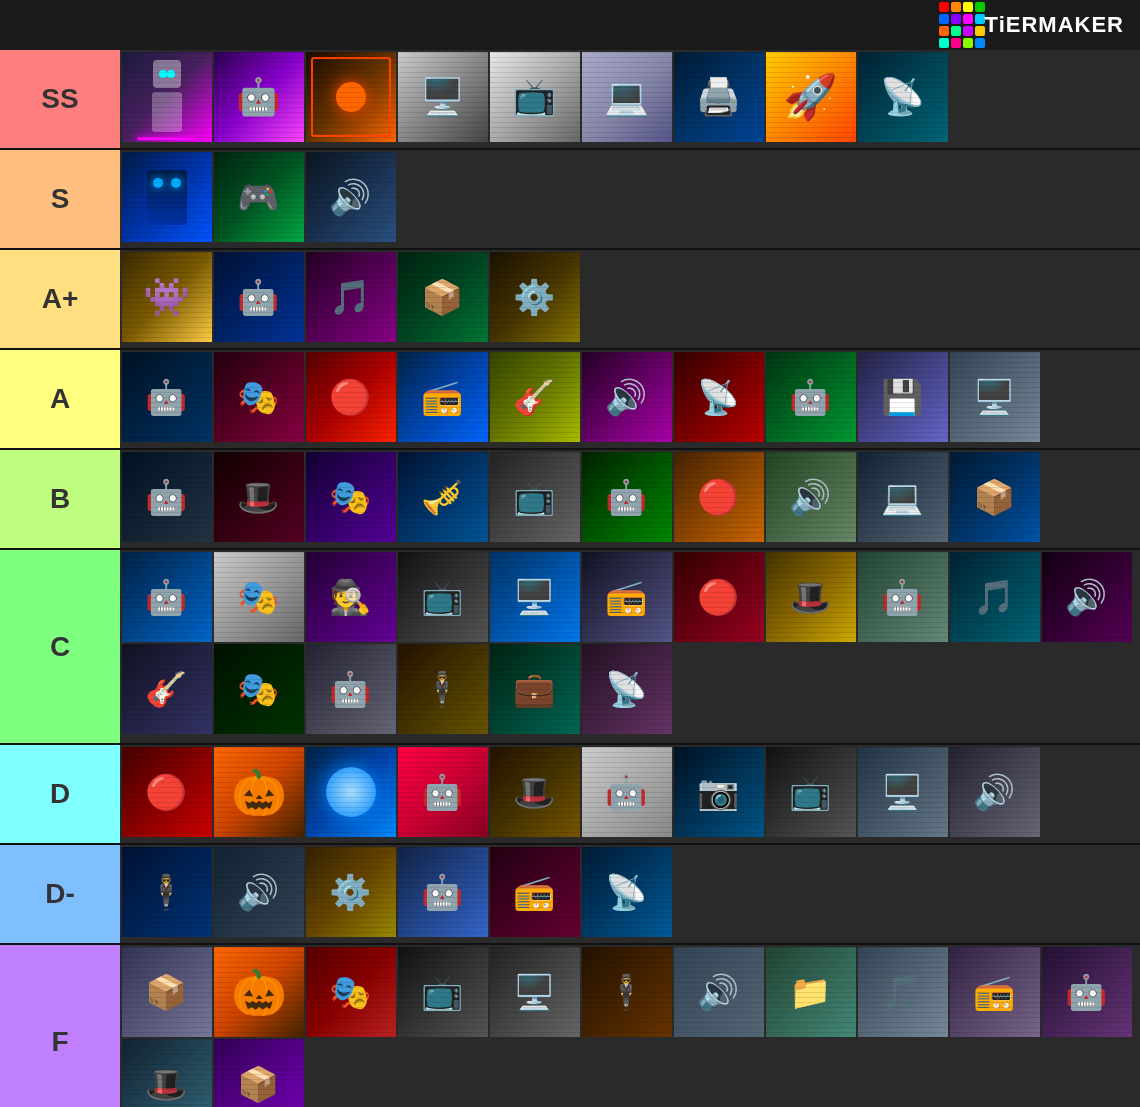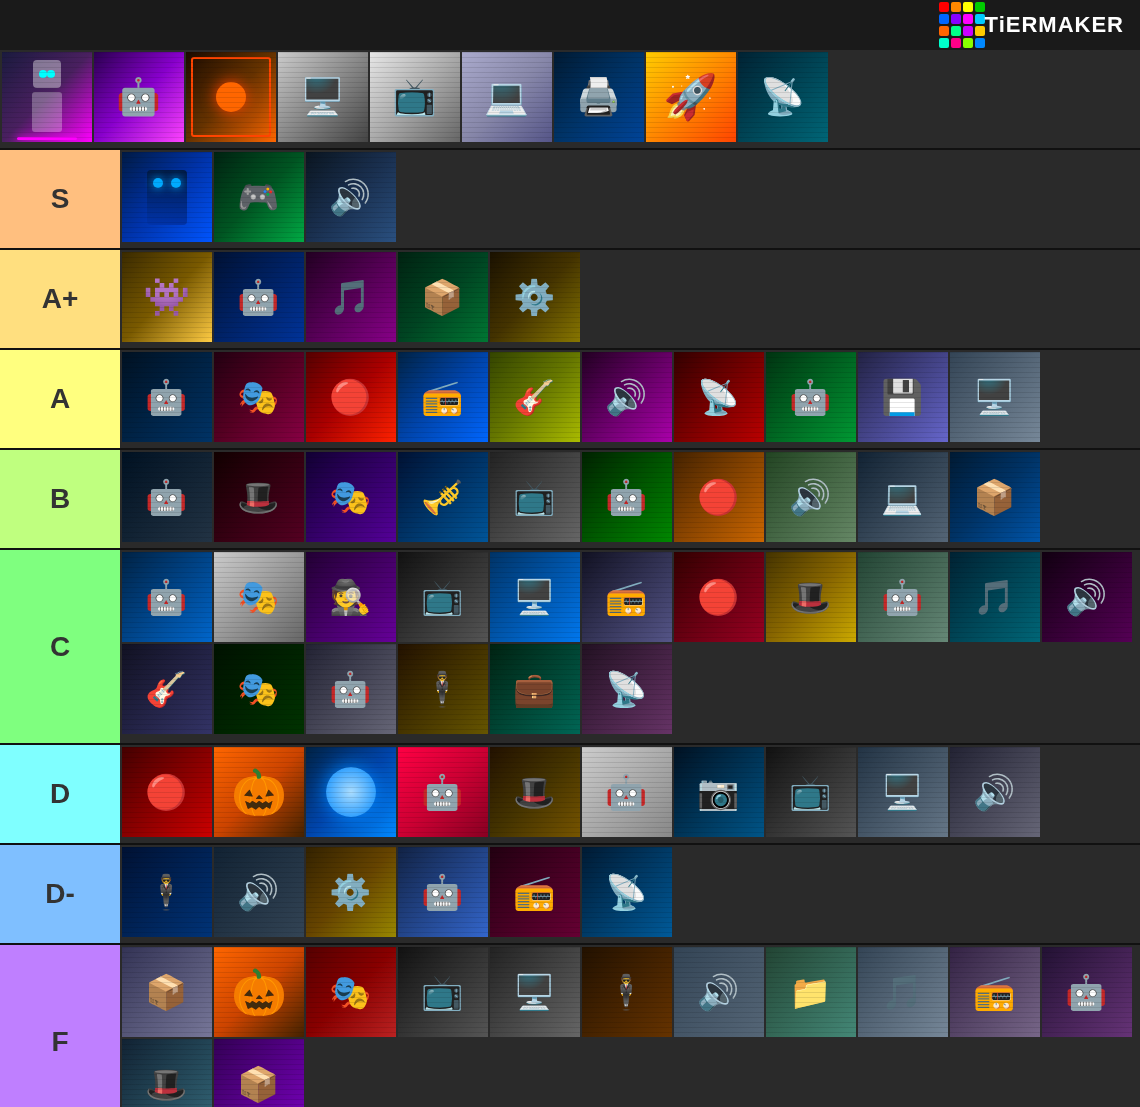--- a/index.html
+++ b/index.html
@@ -172,20 +172,21 @@
         <div class="logo-cell" style="background:#00ffcc"></div>
         <div class="logo-cell" style="background:#ff0088"></div>
         <div class="logo-cell" style="background:#88ff00"></div>
         <div class="logo-cell" style="background:#0088ff"></div>
       </div>
       <span class="logo-text">TiERMAKER</span>
     </div>
   </div>
 
   <div class="tier-row" style="min-height:100px;">
+    <div class="tier-label tier-ss">SS</div>
     <div class="tier-items">
       <div class="char c1">
         <div class="robot-head">
             <div class="robot-eye left"></div>
             <div class="robot-eye right"></div>
           </div>
         <div class="robot-body"></div>
         <div style="position:absolute;bottom:2px;left:50%;transform:translateX(-50%);width:60px;height:3px;background:#ff00ff;border-radius:2px;box-shadow:0 0 8px #ff00ff;"></div>
       </div>
       <div class="char" style="background:linear-gradient(135deg,#2a0050,#8800cc,#ff44ff)">

